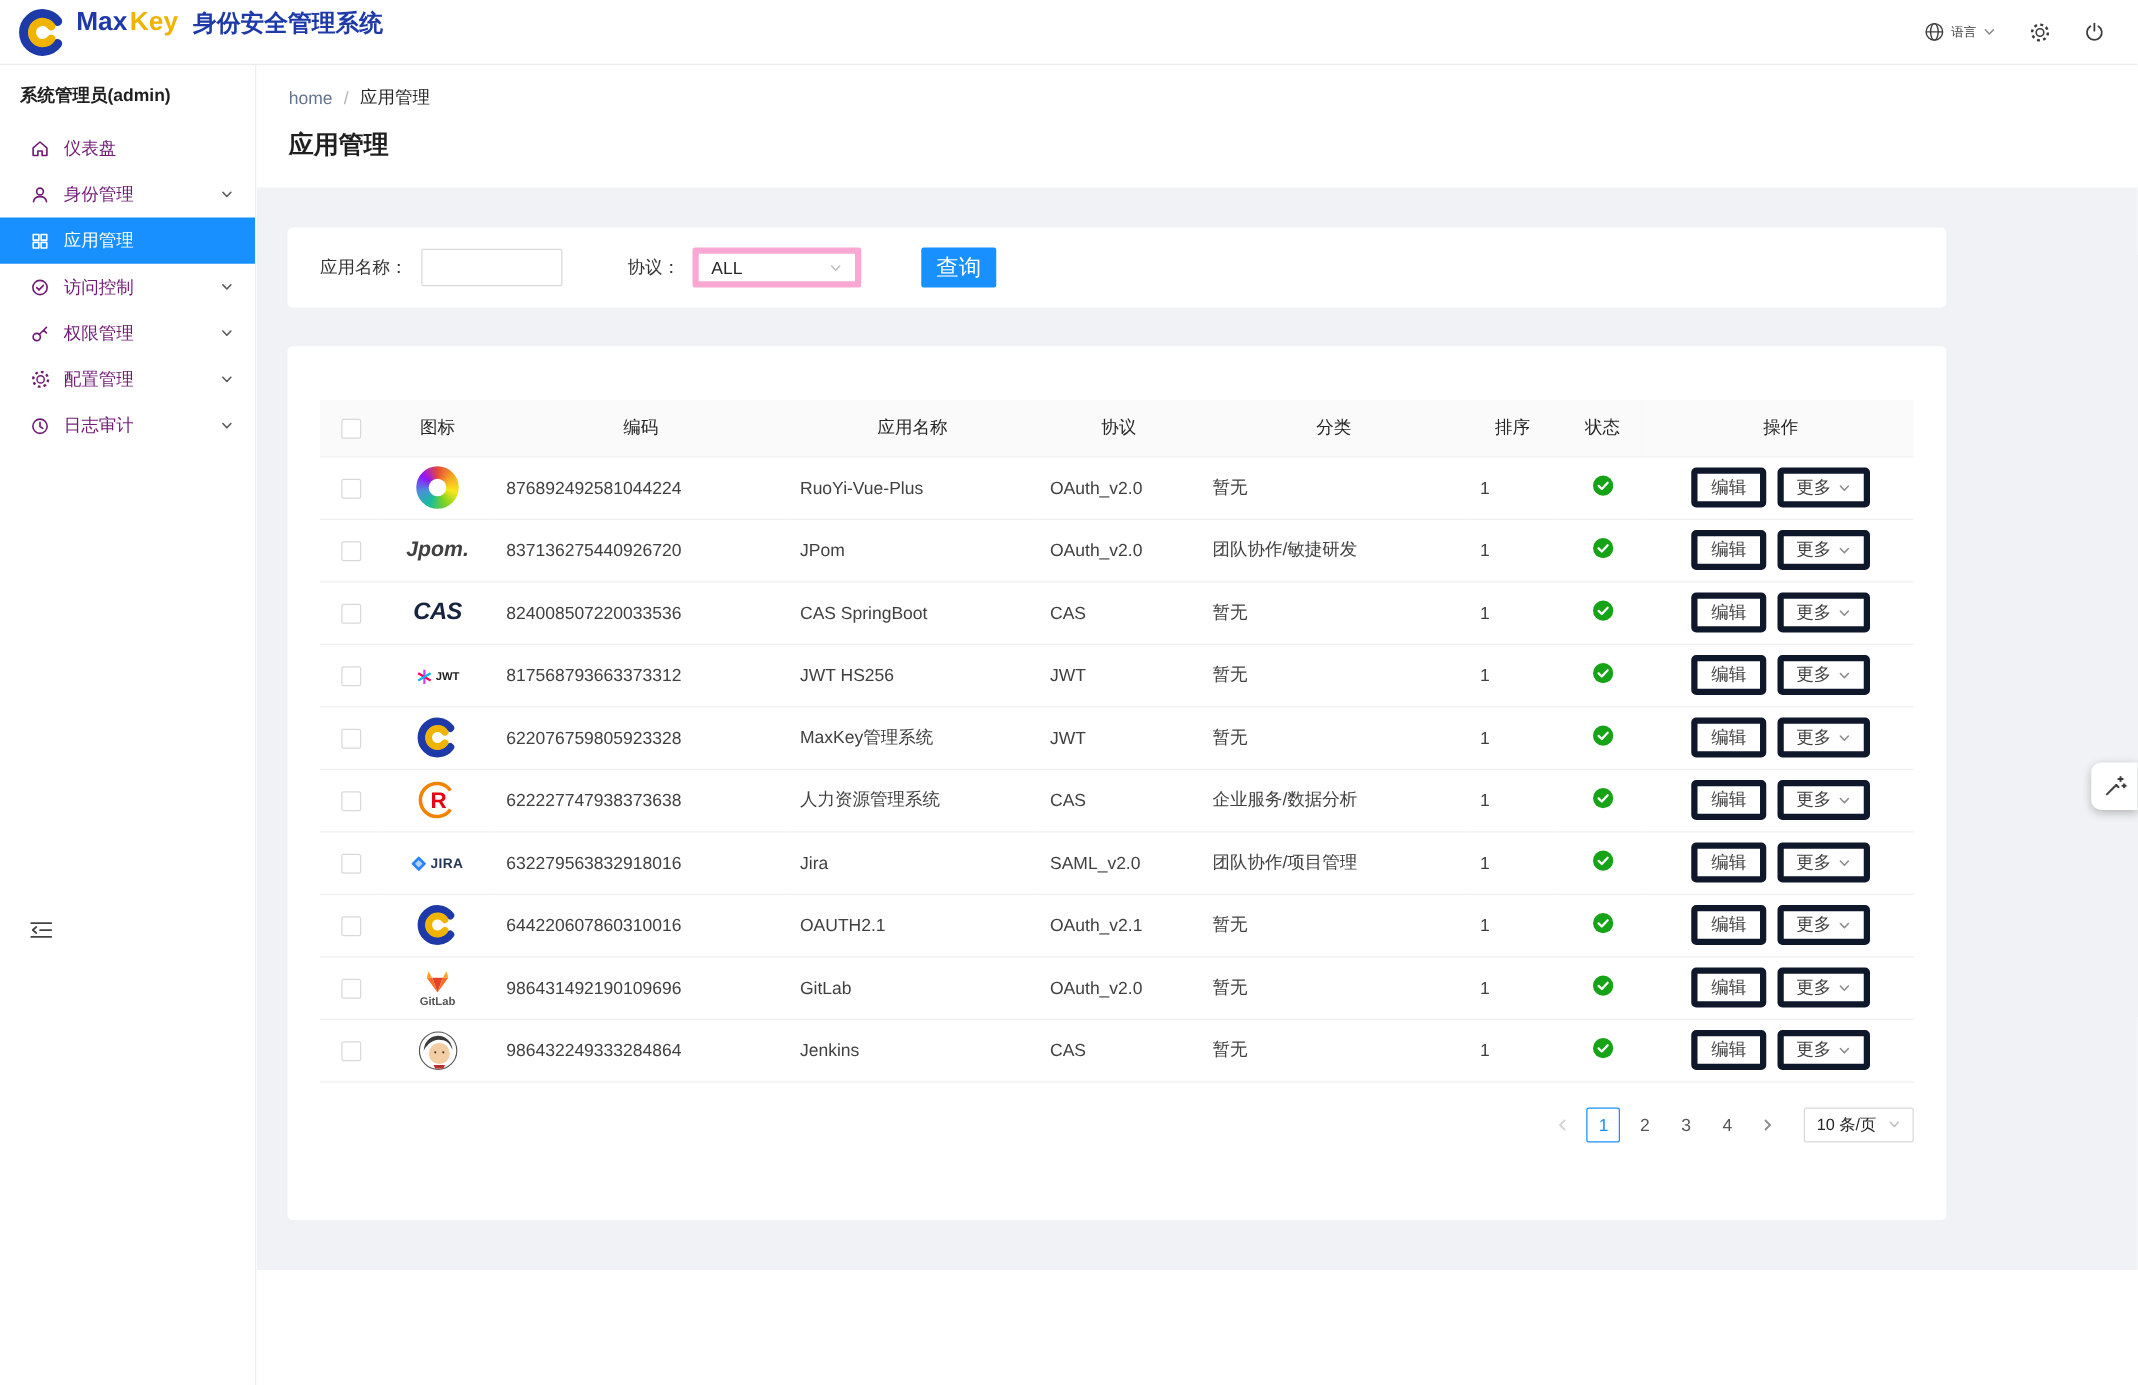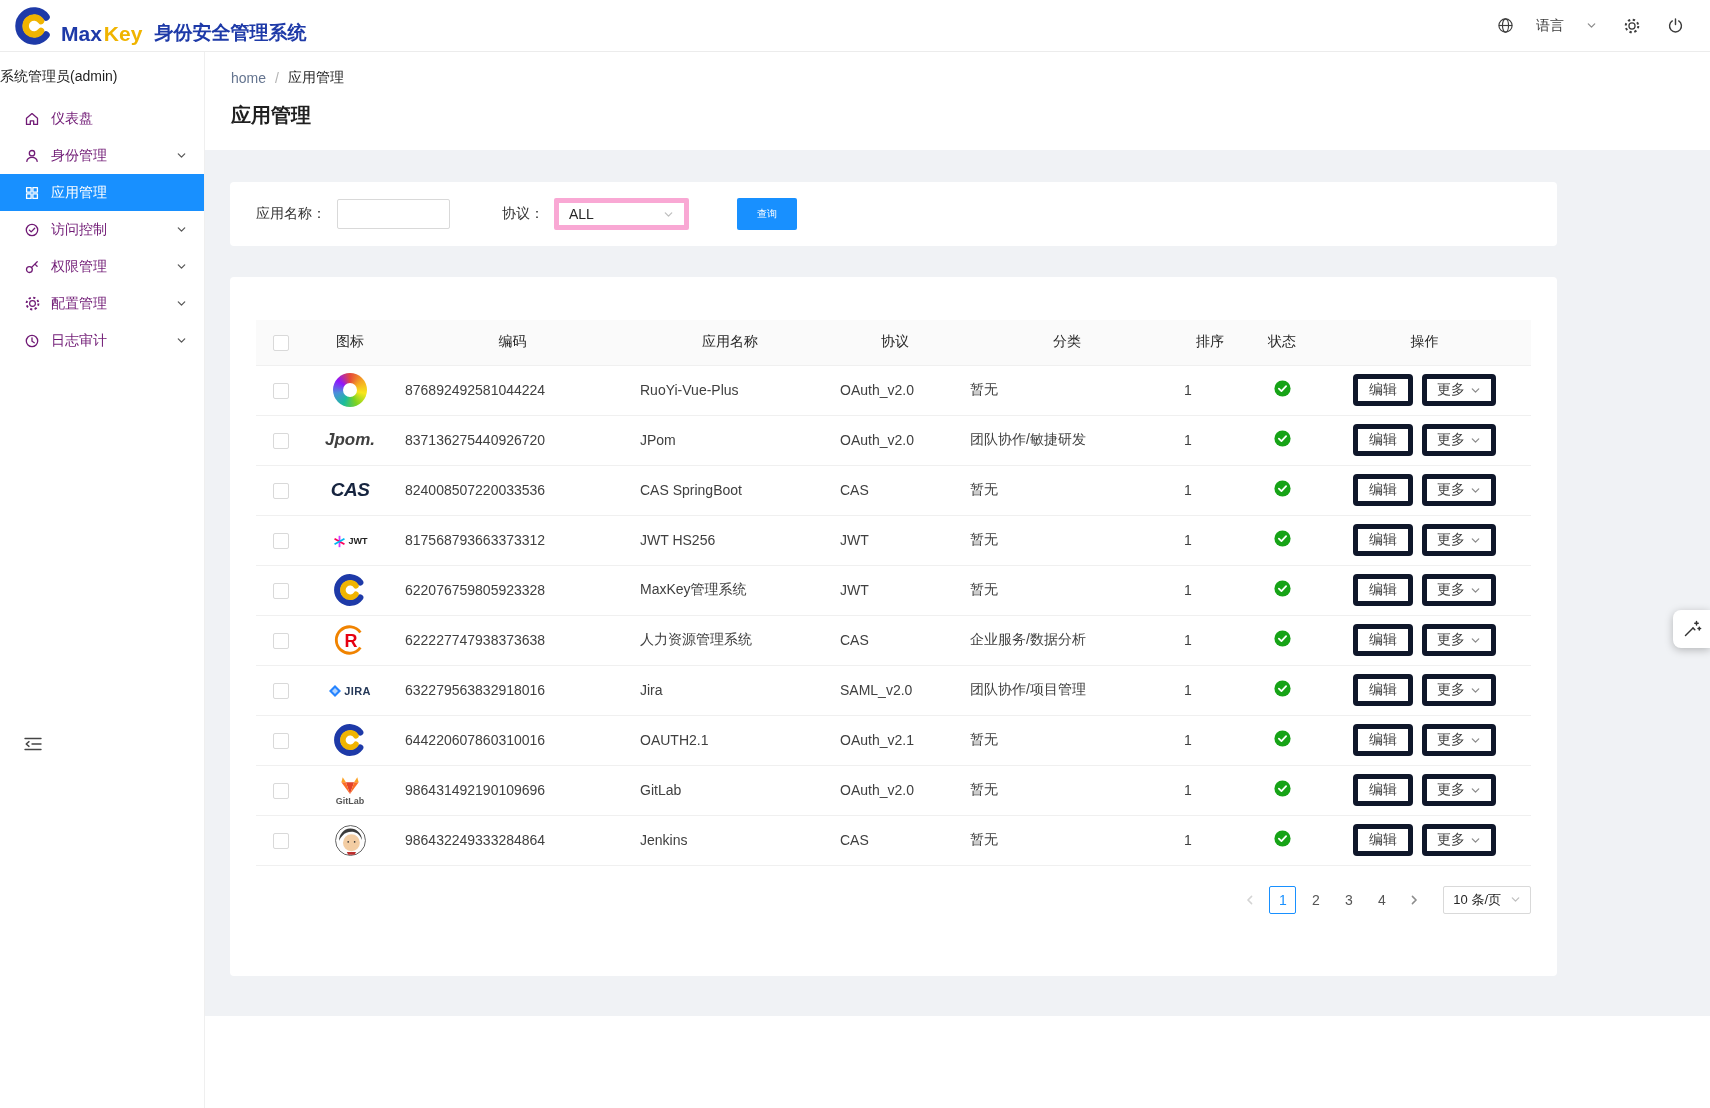--- a/index.html
+++ b/index.html
@@ -3,33 +3,33 @@
 <meta charset="utf-8">
 <style>
   * { margin:0; padding:0; box-sizing:border-box; }
   html,body { width:1710px; height:1108px; overflow:hidden; background:#fff;
     font-family:"Liberation Sans","DejaVu Sans",sans-serif; color:#262626; }
 
   
   .header { position:fixed; top:0; left:0; width:100%; height:52px; background:#fff;
     display:flex; align-items:center; justify-content:space-between;
     padding:0 26px 0 14px; border-bottom:1px solid #ececec; z-index:10; }
-  .brand { display:flex; align-items:flex-end; gap:7px; }
+  .brand { display:flex; align-items:flex-start; gap:7px; }
   .brand-max { font-size:21px; font-weight:bold; color:var(--brand_blue,#1e3aa8); }
   .brand-key { font-size:21px; font-weight:bold; color:var(--brand_gold,#f0b400); margin-left:-5px; }
   .brand-title { font-size:19px; font-weight:bold; color:var(--brand_blue,#1e3aa8); margin-left:5px; }
   .header-right { display:flex; align-items:center; gap:26px; color:#3c3c3c; }
-  .lang { display:flex; align-items:center; gap:22px; font-size:14px; cursor:pointer; }
+  .lang { display:flex; align-items:center; gap:5px; font-size:10px; cursor:pointer; }
   .hicon { display:inline-flex; align-items:center; justify-content:center; cursor:pointer; }
   .chev-s { width:11px; height:11px; display:inline-flex; color:#8c8c8c; }
 
   
   .sidebar { position:fixed; top:52px; left:0; width:205px; bottom:0; background:#fff;
     border-right:1px solid #efefef; z-index:5; }
-  .side-user { padding:16px 0 14px; font-size:14px; font-weight:normal; color:#1f1f1f; }
+  .side-user { padding:16px 16px 14px; font-size:14px; font-weight:bold; color:#1f1f1f; }
   .side-item { position:relative; display:flex; align-items:center; height:37px;
     padding-left:24px; font-size:14px; color:#701a75; cursor:pointer; }
   .side-icon { width:17px; height:17px; margin-right:10px; display:inline-flex; align-items:center; }
   .side-chev { position:absolute; right:16px; width:12px; height:12px; color:#595959; display:inline-flex; }
   .side-item.active { background:var(--primary,#1890ff); color:#fff; }
   .collapse-trigger { position:absolute; top:685px; left:24px; color:#444; cursor:pointer; }
 
   
   .main { position:absolute; top:52px; left:205px; right:0; bottom:0; background:#fff; }
   .page-header { background:#fff; padding:17px 26px 0; height:98px; }
@@ -44,21 +44,21 @@
   
   .filter-card { height:64px; display:flex; align-items:center; padding:0 26px; }
   .f-label { font-size:14px; color:#333; }
   .f-label2 { margin-left:52px; }
   .f-input { width:113px; height:30px; border:1px solid #d9d9d9; border-radius:2px;
     margin-left:11px; padding:0 8px; font:inherit; outline:none; }
   .select { width:135px; height:32px; border:5px solid #f9a8d4; border-radius:2px; margin-left:10px;
     display:flex; align-items:center; justify-content:space-between; padding:0 10px;
     font-size:14px; color:#262626; cursor:pointer; background:#fff; }
   .select .chev-s { color:#bfbfbf; }
-  .btn { border:none; border-radius:2px; font-size:10px; cursor:pointer; color:#fff;
+  .btn { border:none; border-radius:2px; font-size:18px; cursor:pointer; color:#fff;
     height:32px; font-family:inherit; }
   .btn-primary { background:var(--primary,#1890ff); width:60px; }
   .search-btn { margin-left:48px; }
 
   
   .table-card { margin-top:31px; padding:24px 26px 62px; }
   .toolbar { display:flex; gap:16px; }
   .btn-add { width:60px; height:31px; }
   .btn-danger { background:var(--danger,#ff4d4f); width:58px; height:31px; border:none;
     border-radius:2px; color:#fff; font-size:14px; cursor:pointer; font-family:inherit; }

